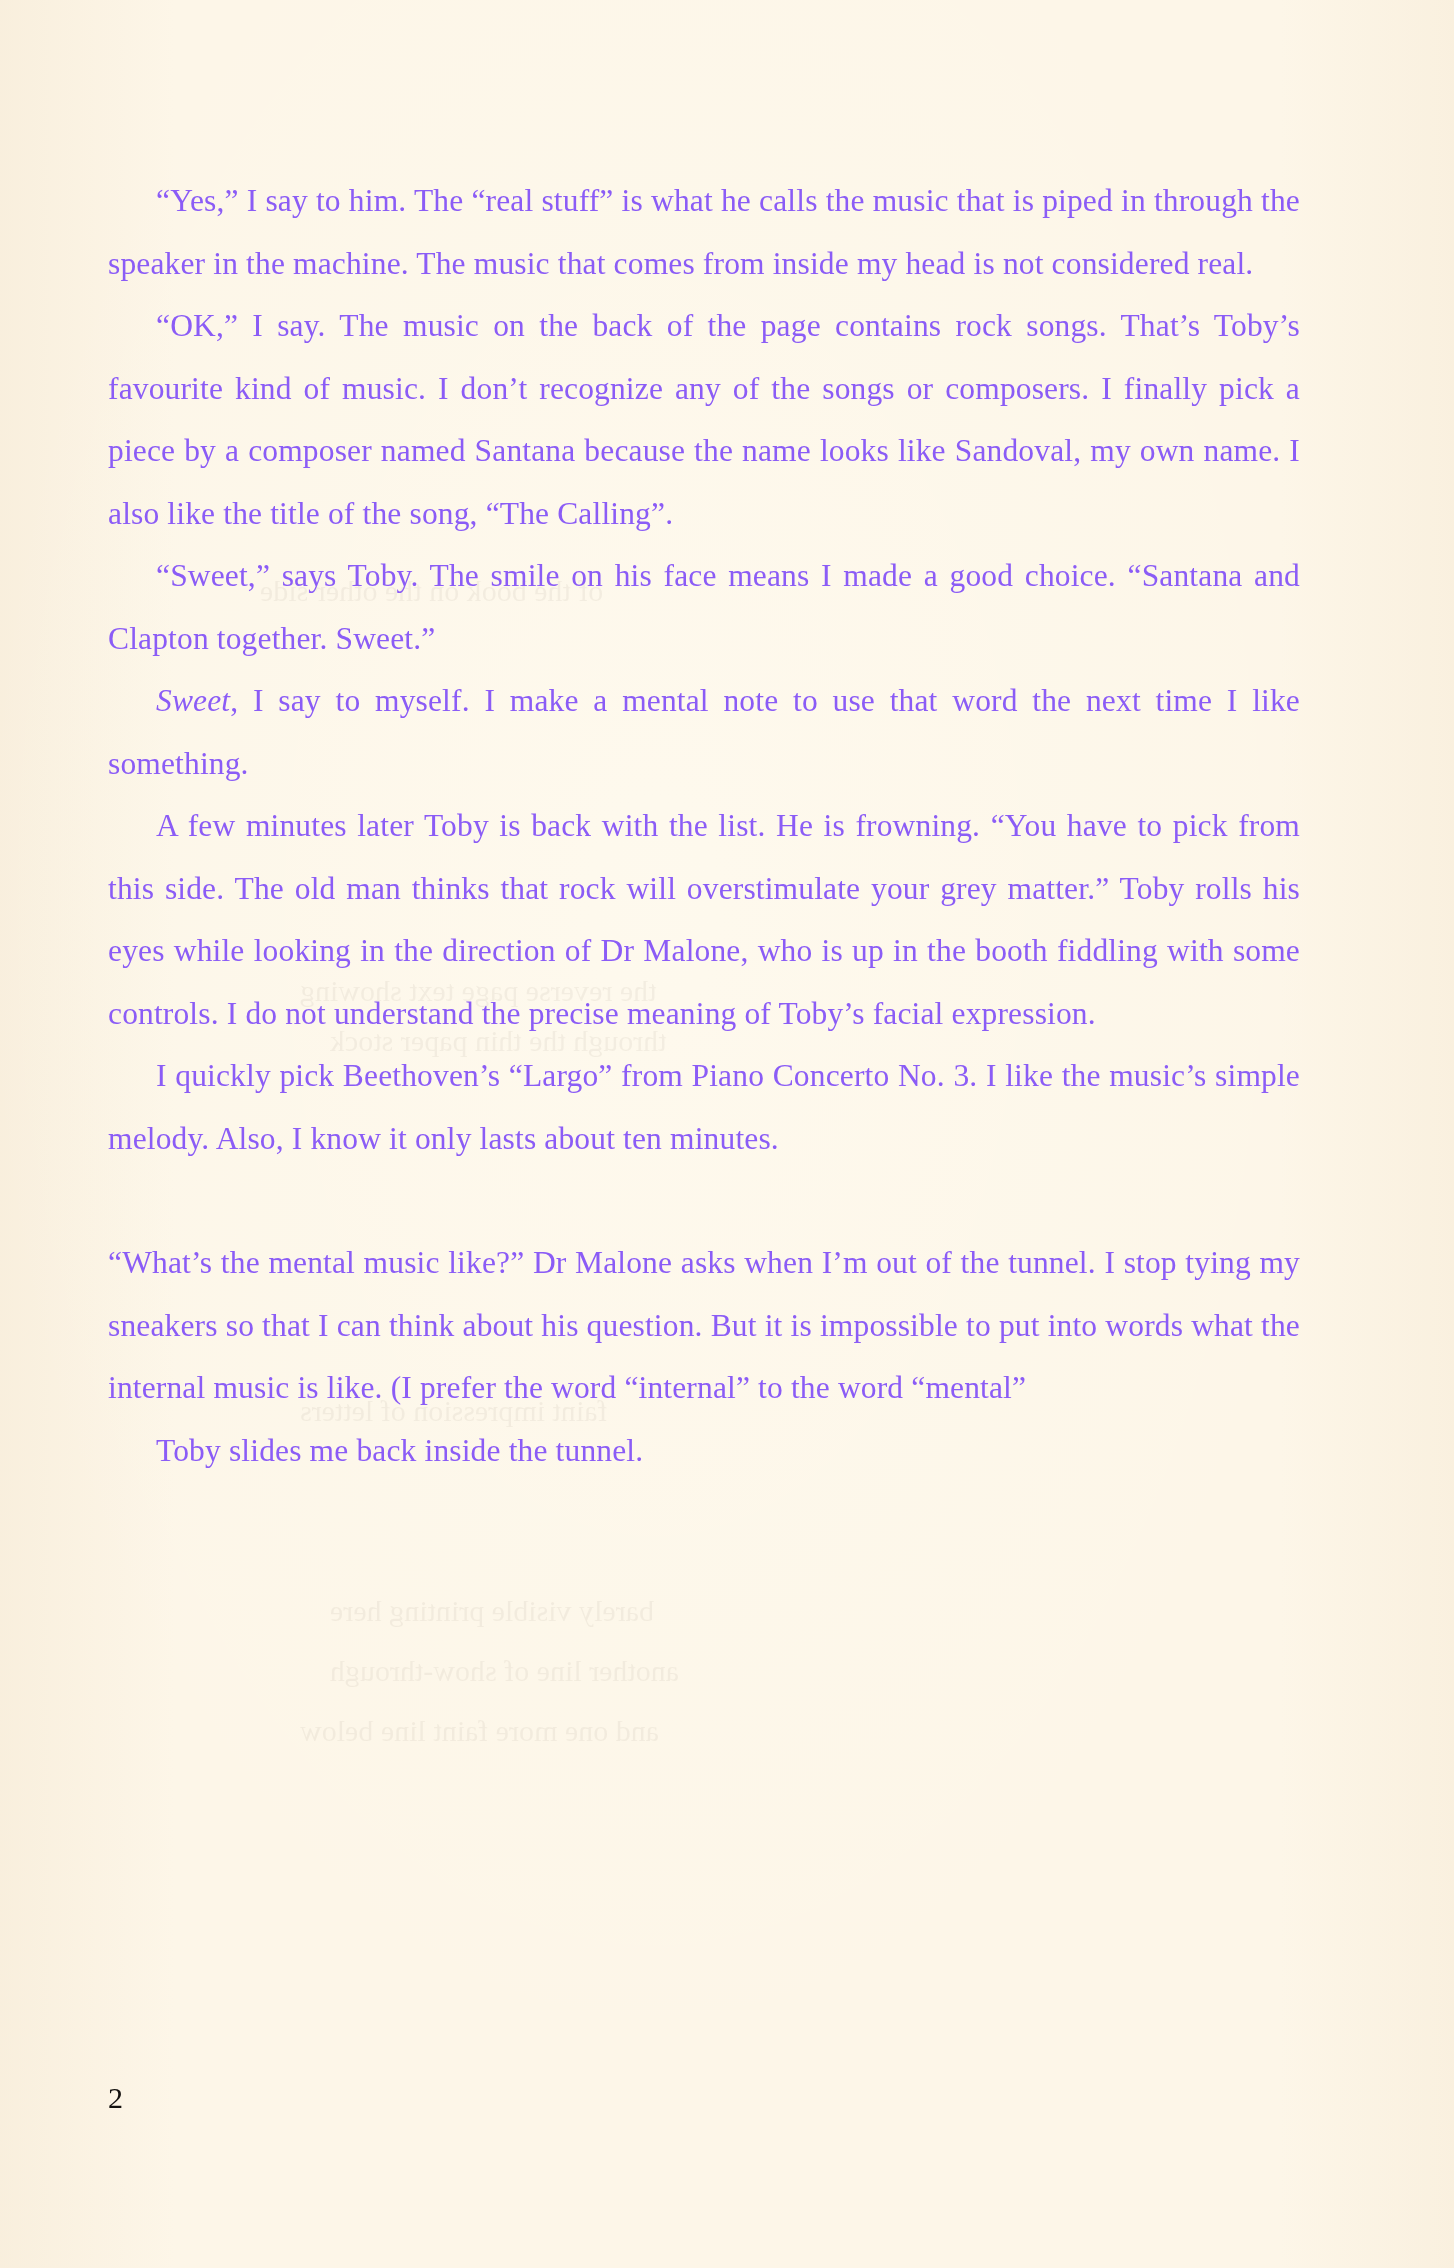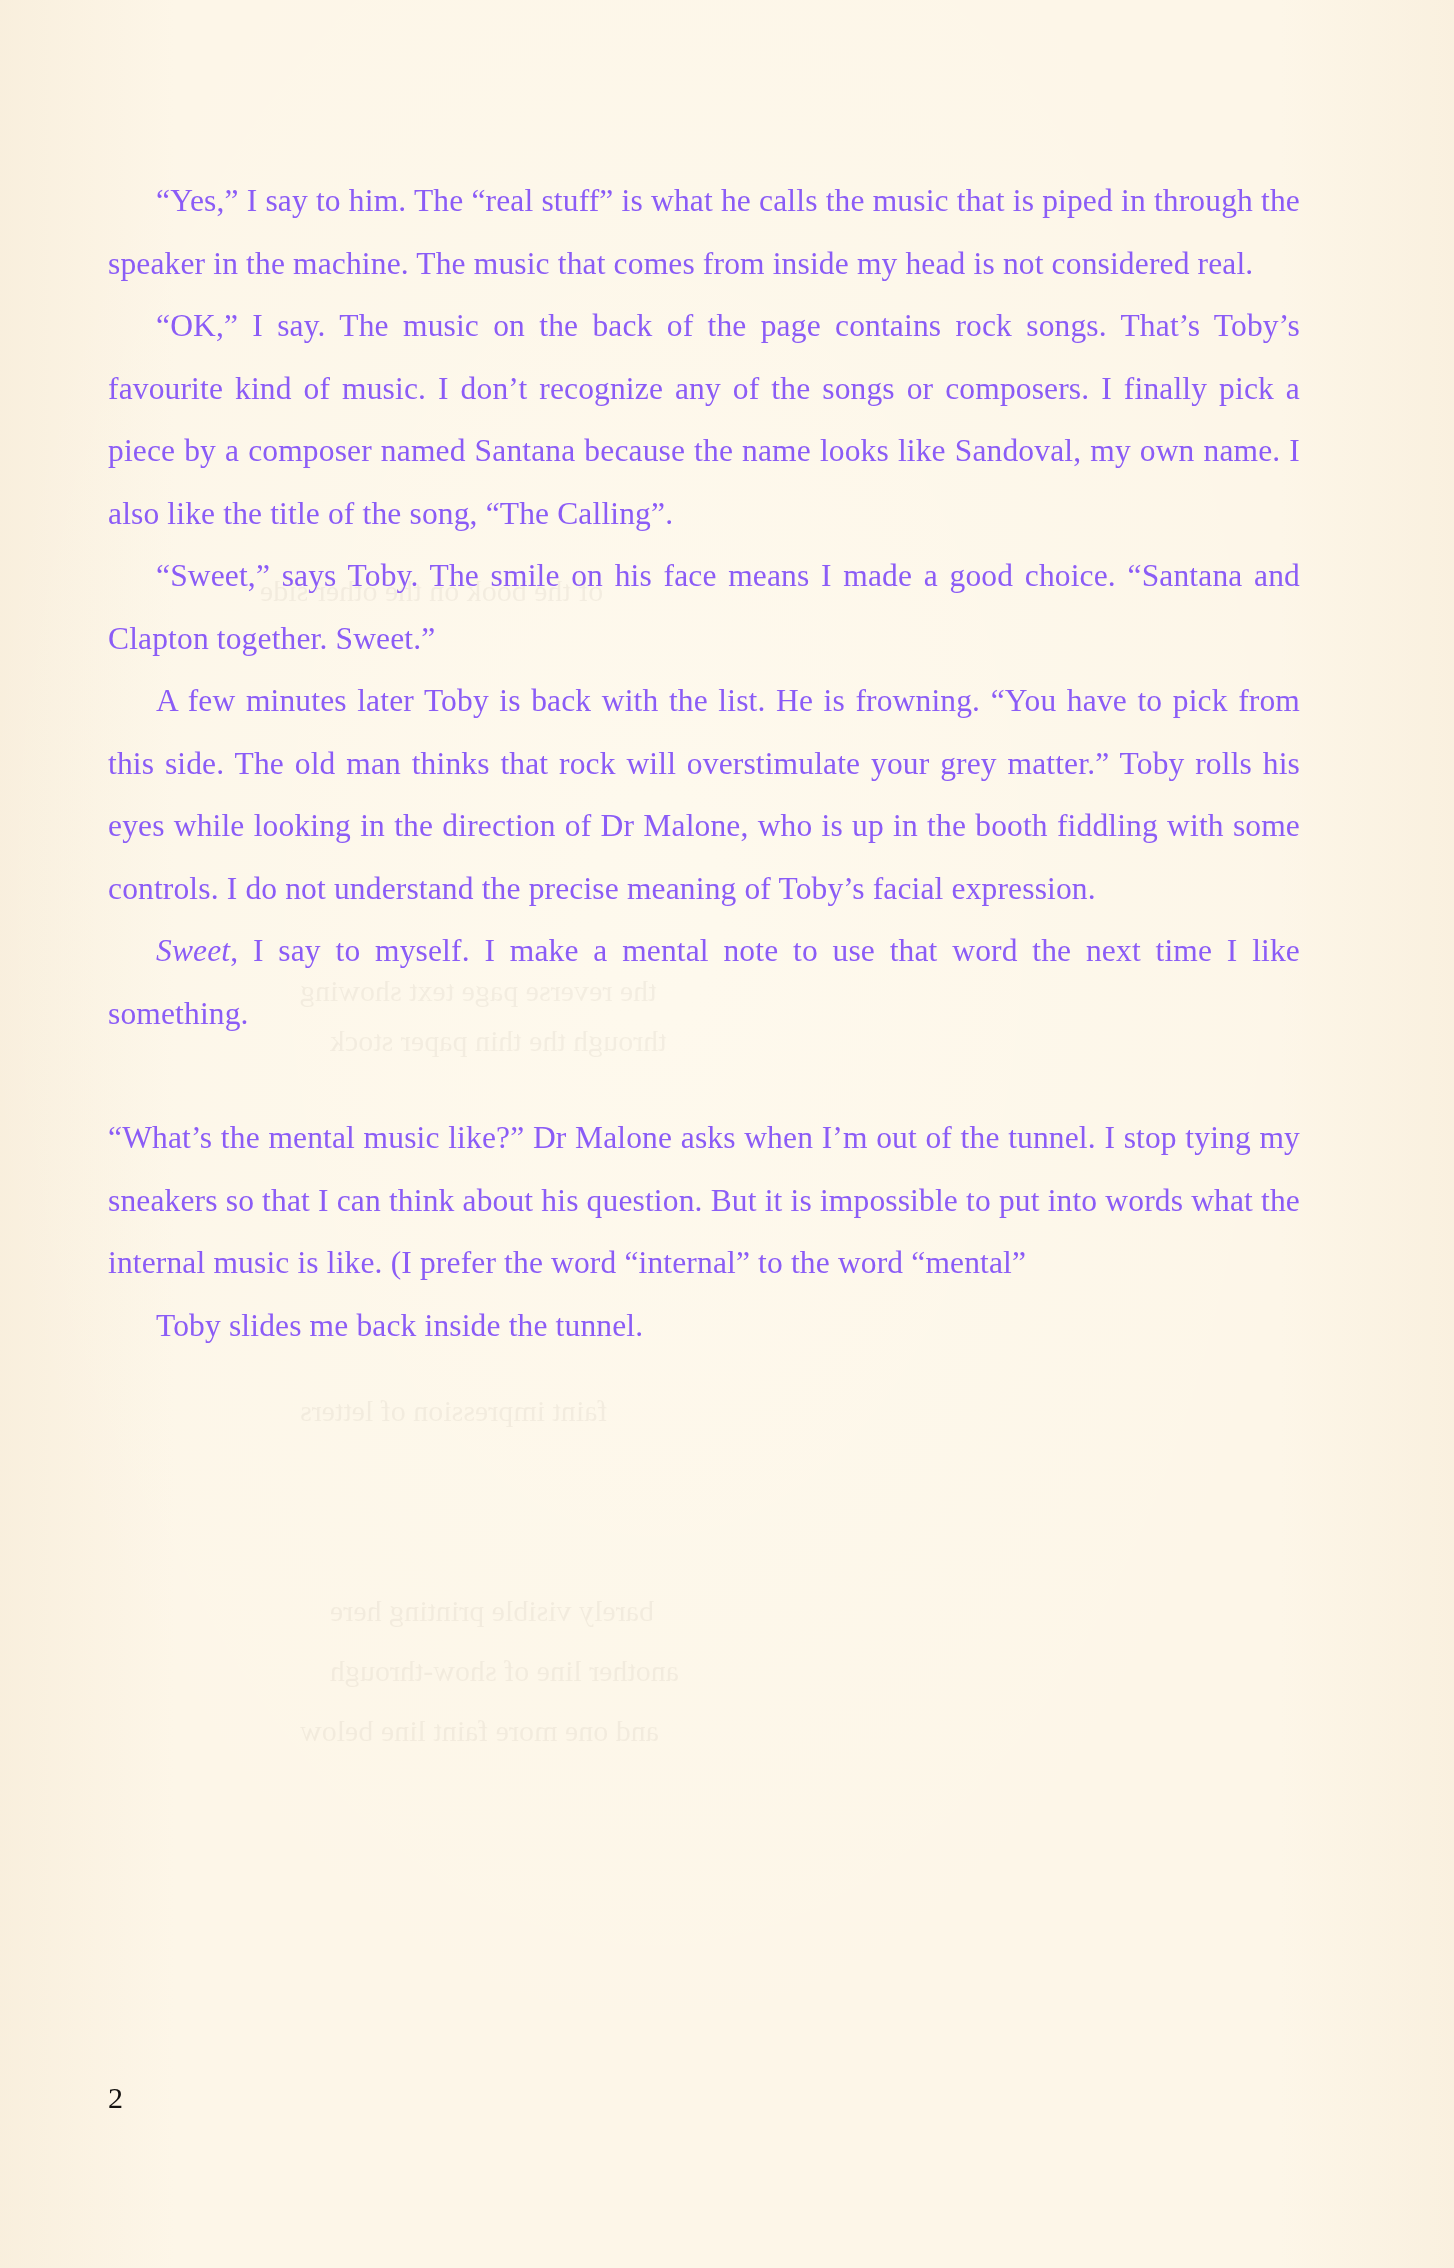--- a/index.html
+++ b/index.html
@@ -102,20 +102,21 @@
     <div class="st-line" style="left:300px; top:1380px;">faint impression of letters</div>
     <div class="st-line" style="left:330px; top:1580px;">barely visible printing here</div>
     <div class="st-line" style="left:330px; top:1640px;">another line of show-through</div>
     <div class="st-line" style="left:300px; top:1700px;">and one more faint line below</div>
   </div>
 
   <div class="text-block">
     <p class="para">“Yes,” I say to him. The “real stuff” is what he calls the music that is piped in through the speaker in the machine. The music that comes from inside my head is not considered real.</p>
     <p class="para">“OK,” I say. The music on the back of the page contains rock songs. That’s Toby’s favourite kind of music. I don’t recognize any of the songs or composers. I finally pick a piece by a composer named Santana because the name looks like Sandoval, my own name. I also like the title of the song, “The Calling”.</p>
     <p class="para">“Sweet,” says Toby. The smile on his face means I made a good choice. “Santana and Clapton together. Sweet.”</p>
+    <p class="para"><em>Sweet</em><span>, I say to myself. I make a mental note to use that word the next time I like something.</span></p>
     <p class="para">A few minutes later Toby is back with the list. He is frowning. “You have to pick from this side. The old man thinks that rock will overstimulate your grey matter.” Toby rolls his eyes while looking in the direction of Dr Malone, who is up in the booth fiddling with some controls. I do not understand the precise meaning of Toby’s facial expression.</p>
-    <p class="para"><em>Sweet</em><span>, I say to myself. I make a mental note to use that word the next time I like something.</span></p>
+    <p class="para">I quickly pick Beethoven’s “Largo” from Piano Concerto No. 3. I like the music’s simple melody. Also, I know it only lasts about ten minutes.</p>
     <p class="para no-indent gap-before">“What’s the mental music like?” Dr Malone asks when I’m out of the tunnel. I stop tying my sneakers so that I can think about his question. But it is impossible to put into words what the internal music is like. (I prefer the word “internal” to the word “mental”</p>
     <p class="para">Toby slides me back inside the tunnel.</p>
   </div>
 
   <div class="page-number">2</div>
 </div>
 
 </body></html>

